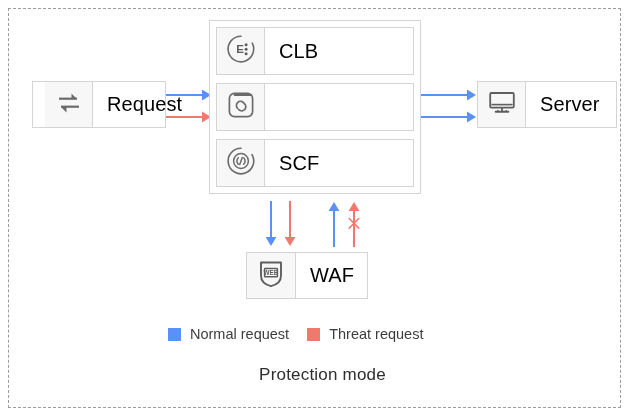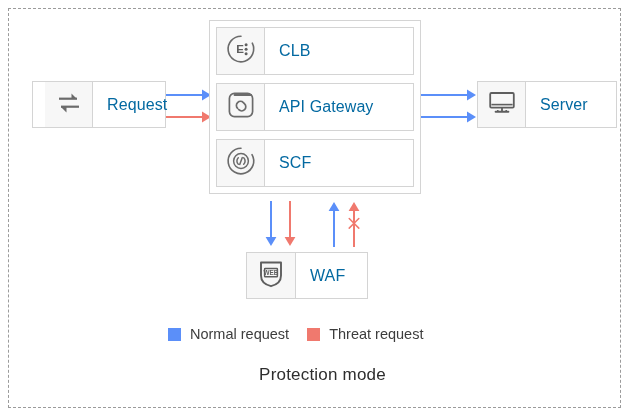--- a/index.html
+++ b/index.html
@@ -49,22 +49,22 @@
     border-right: 1px solid #d4d4d4;
     box-sizing: border-box;
     flex: 0 0 auto;
   }
   .node .label-cell {
     display: flex;
     align-items: center;
     padding-left: 14px;
     box-sizing: border-box;
     flex: 1 1 auto;
-    font-size: 16px;
-    color: #0369a1;
+    font-size: 20px;
+    color: #000000;
     letter-spacing: 0.1px;
     white-space: nowrap;
   }
 
   
   #request-node {
     left: 32px;
     top: 81px;
     width: 134px;
     height: 47px;
@@ -210,21 +210,20 @@
       <div class="icon-cell">
         <span>
           <svg width="30" height="30" viewBox="0 0 30 30">
             <rect x="3.4" y="3.4" width="23.2" height="23.2" rx="5" ry="5" fill="none" stroke="#6b6b6b" stroke-width="1.7"></rect>
             <line x1="8.5" y1="5.0" x2="25.2" y2="5.0" stroke="#6b6b6b" stroke-width="1.8" stroke-linecap="round"></line>
             <path d="M11.6 18.4 c-1.6 -1.6 -1.6 -4.2 0 -5.8 c1.6 -1.6 4.2 -1.6 5.8 0 l1.2 1.2
                      c1.6 1.6 1.6 4.2 0 5.8 c-1.6 1.6 -4.2 1.6 -5.8 0" fill="none" stroke="#6b6b6b" stroke-width="1.7" stroke-linecap="round" stroke-linejoin="round"></path>
           </svg>
         </span>
       </div>
-      <div class="label-cell">API Gateway</div>
     </div>
 
     <div class="node">
       <div class="icon-cell">
         <span>
           <svg width="30" height="30" viewBox="0 0 30 30">
             <path d="M15 2.2 A12.8 12.8 0 1 0 26.0 8.6" fill="none" stroke="#6b6b6b" stroke-width="1.6" stroke-linecap="round"></path>
             <circle cx="15" cy="15" r="7.4" fill="none" stroke="#6b6b6b" stroke-width="1.5"></circle>
             <path d="M12.3 11.7 a4.6 4.6 0 0 0 0 6.6" fill="none" stroke="#6b6b6b" stroke-width="1.5" stroke-linecap="round"></path>
             <path d="M17.7 11.7 a4.6 4.6 0 0 1 0 6.6" fill="none" stroke="#6b6b6b" stroke-width="1.5" stroke-linecap="round"></path>

